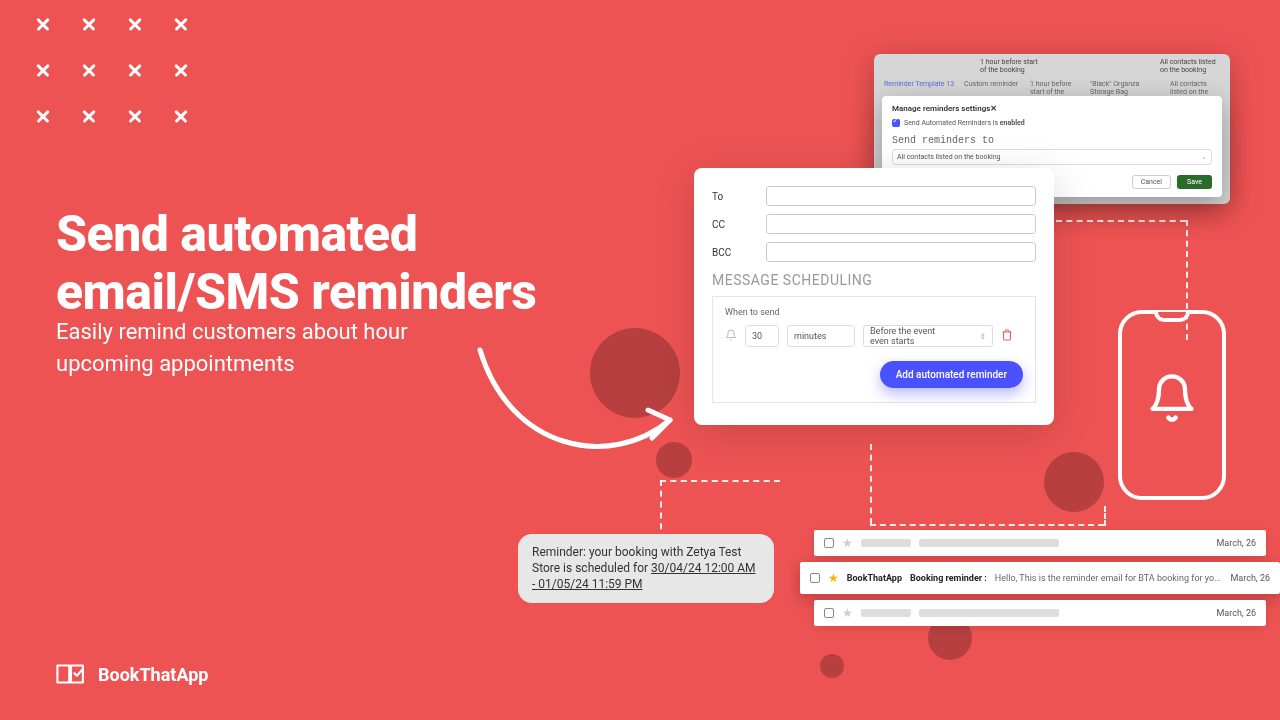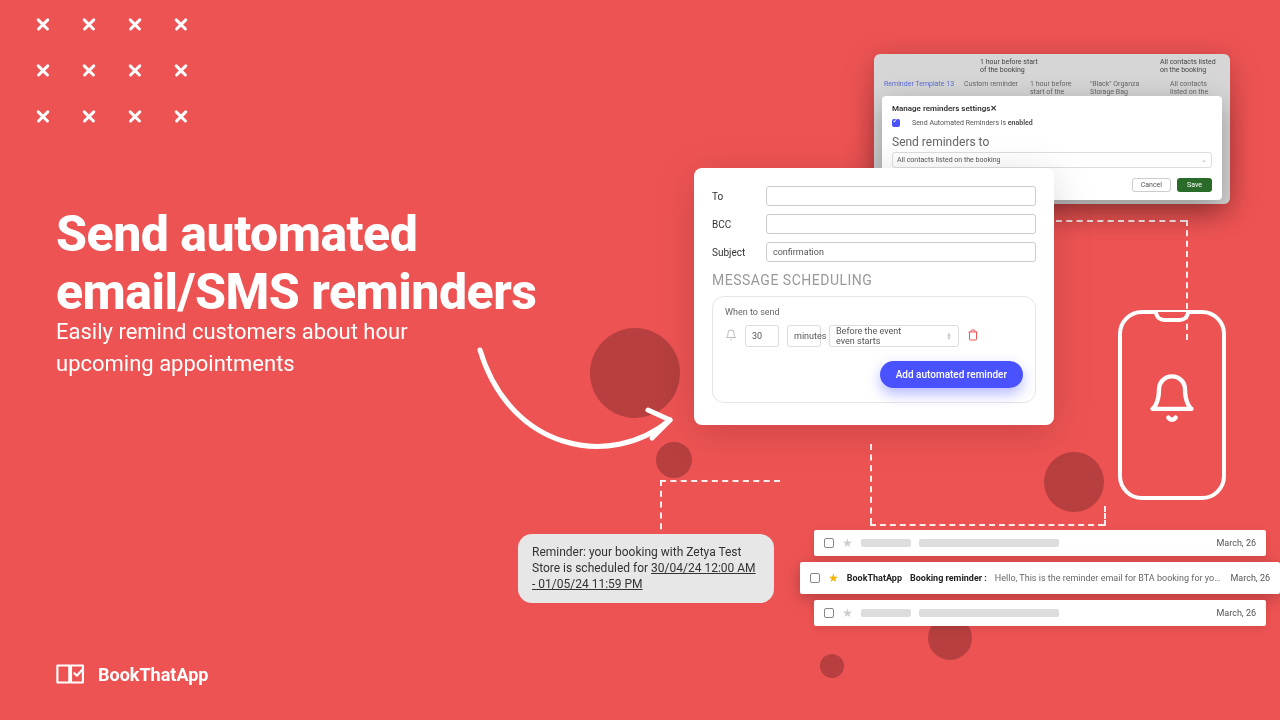--- a/index.html
+++ b/index.html
@@ -21,42 +21,42 @@
 
   
   .arrow { position:absolute; left:470px; top:340px; width:220px; height:140px; }
 
   
   .form-card { position:absolute; left:694px; top:168px; width:360px; background:#fff; border-radius:8px; box-shadow:0 8px 40px rgba(0,0,0,0.15); padding:18px 18px 22px 18px; }
   .frow { display:flex; align-items:center; margin-bottom:8px; }
   .flabel { width:54px; font-size:10px; color:#333; }
   .finput { flex:1; height:20px; border:1px solid #ccc; border-radius:3px; font-size:9px; padding:0 6px; color:#555;}
   .section-title { font-size:14px; color:#999; letter-spacing:0.5px; margin:10px 0 8px 0; }
-  .sched-box { border:1px solid #e5e5e5; border-radius:12px; padding:10px 12px 14px 12px; }
+  .sched-box { border:1px solid #e5e5e5; border-radius:0; padding:10px 12px 14px 12px; }
   .sched-label { font-size:9px; color:#666; margin-bottom:8px; }
   .sched-row { display:flex; align-items:center; gap:8px; }
   .bell-ico { color:#bbb; font-size:12px;}
   .mini-input { height:22px; border:1px solid #ddd; border-radius:3px; font-size:9px; padding:0 6px; display:flex; align-items:center; color:#555; background:#fff;gap:36px;}
   .trash { color:#EE5353; font-size:12px; }
   .add-btn { margin-top:14px; float:right; background:#4a52ff; color:#fff; border:none; border-radius:16px; padding:8px 16px; font-size:10px; font-weight:500; cursor:pointer; box-shadow:0 6px 14px rgba(74,82,255,0.4);}
   .clearfix::after{content:"";display:table;clear:both;}
 
   
   .settings-back { position:absolute; left:874px; top:54px; width:356px; height:150px; background:#d6d6d6; border-radius:6px; box-shadow:0 6px 30px rgba(0,0,0,0.25);}
   .settings-back-head { display:flex; padding:6px 10px 4px 10px; font-size:7px; color:#666; gap:10px;}
   .settings-back-head .tab-a { color:#5a6bd8; }
   .settings-back-row { display:flex; padding:0 10px; font-size:7px; color:#444; justify-content:space-between; }
   .settings-modal { position:absolute; left:882px; top:96px; width:340px; background:#fff; border-radius:4px; box-shadow:0 10px 30px rgba(0,0,0,0.3); padding:8px 10px 8px 10px;}
   .settings-head { display:flex; justify-content:flex-start; align-items:center; margin-bottom:6px;}
   .settings-head span { font-size:8px; font-weight:600; color:#333;}
   .settings-close { color:#999; font-size:10px;}
-  .chk-row { display:flex; align-items:center; gap:12px; font-size:7px; color:#555; margin-bottom:8px;}
+  .chk-row { display:flex; align-items:center; gap:4px; font-size:7px; color:#555; margin-bottom:8px;}
   .chk { width:8px; height:8px; background:#4a52ff; border-radius:2px; position:relative;}
   .chk::after{content:"✓"; color:#fff; font-size:7px; position:absolute; top:-2px; left:0.5px;}
-  .sr-label { font-size:12px; color:#666; margin-bottom:3px;}
+  .sr-label { font-size:10px; color:#666; margin-bottom:3px;font-family:Liberation Mono, monospace;}
   .sr-select { border:1px solid #ddd; border-radius:3px; height:16px; font-size:7px; padding:0 4px; color:#555; display:flex; align-items:center; justify-content:space-between;}
   .modal-foot { display:flex; justify-content:flex-end; gap:6px; margin-top:10px;}
   .btn-cancel { border:1px solid #ccc; background:#fff; border-radius:3px; padding:2px 8px; font-size:7px; color:#555;}
   .btn-save { border:none; background:#2a6b2a; color:#fff; border-radius:3px; padding:2px 10px; font-size:7px;}
 
   
   .phone { position:absolute; right:54px; top:310px; width:108px; height:190px; border:4px solid #fff; border-radius:24px; }
   .phone .notch { position:absolute; top:-2px; left:50%; transform:translateX(-50%); width:36px; height:10px; border:4px solid #fff; border-top:none; border-radius:0 0 10px 10px; background:#EE5353;}
   .phone-bell { position:absolute; top:58px; left:50%; transform:translateX(-50%); }
 
@@ -161,42 +161,42 @@
     <button class="btn-save">Save</button>
   </div>
 </div>
 
 <div class="form-card">
   <div class="frow">
     <div class="flabel">To</div>
     <input class="finput" style="">
   </div>
   <div class="frow">
+    <div class="flabel">CC</div>
+    <input class="finput" style="">
+  </div>
+  <div class="frow">
     <div class="flabel">BCC</div>
     <input class="finput" style="">
-  </div>
-  <div class="frow">
-    <div class="flabel">Subject</div>
-    <input class="finput" value="confirmation" style="">
   </div>
   <div class="section-title">MESSAGE SCHEDULING</div>
   <div class="sched-box clearfix">
     <div class="sched-label">When to send</div>
     <div class="sched-row">
       <span class="bell-ico">
         <svg width="12" height="12" viewBox="0 0 24 24" fill="none" stroke="#bbb" stroke-width="2">
             <path d="M18 8a6 6 0 10-12 0c0 7-3 9-3 9h18s-3-2-3-9"></path>
             <path d="M13.7 21a2 2 0 01-3.4 0"></path>
           </svg>
       </span>
       <div class="mini-input" style="width:34px;">
           <span>30</span>
           <span style="margin-left:3px;color:#ccc;font-size:6px;line-height:0.6;">▲<br>▼</span>
         </div>
-      <div class="mini-input" style="width:34px;">
+      <div class="mini-input" style="width:68px;">
           <span>minutes</span>
           <span style="margin-left:3px;color:#ccc;font-size:6px;line-height:0.6;">▲<br>▼</span>
         </div>
       <div class="mini-input" style="width:130px;">
           <span>Before the event even starts</span>
           <span style="margin-left:3px;color:#ccc;font-size:6px;line-height:0.6;">▲<br>▼</span>
         </div>
       <span class="trash">
         <svg width="12" height="12" viewBox="0 0 24 24" fill="none" stroke="#EE5353" stroke-width="2">
             <path d="M3 6h18M8 6V4a2 2 0 012-2h4a2 2 0 012 2v2m3 0v14a2 2 0 01-2 2H7a2 2 0 01-2-2V6"></path>

